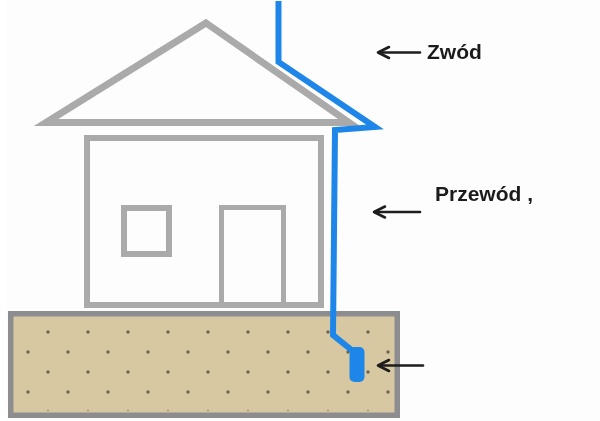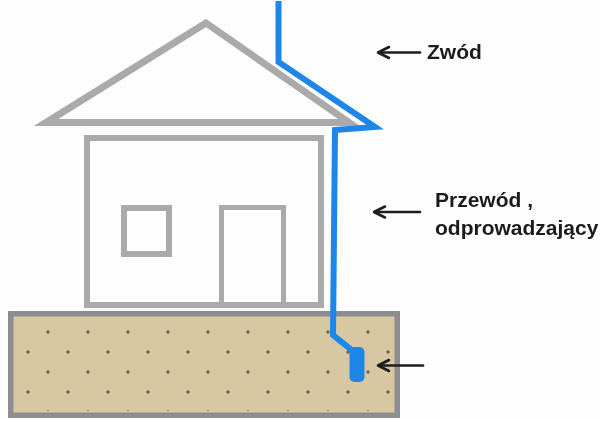--- a/index.html
+++ b/index.html
@@ -100,19 +100,18 @@
       <polyline class="arrow" points="379,206.5 368,212 379,217.5"></polyline>
     </g>
     <g>
       <line class="arrow" x1="417" y1="365.5" x2="373" y2="365.5"></line>
       <polyline class="arrow" points="383,360 372,365.5 383,371"></polyline>
     </g>
   </svg>
 
   <div class="label" style="left:421px; top:41px;">Zwód</div>
 
-  <div class="label label-multiline" style="left:429px; top:186px;">
+  <div class="label label-multiline" style="left:429px; top:180px;">
     <span>Przewód ,</span>
-    <span>odprowadzający</span>
   </div>
 
 
 </div>
 
 </body></html>

